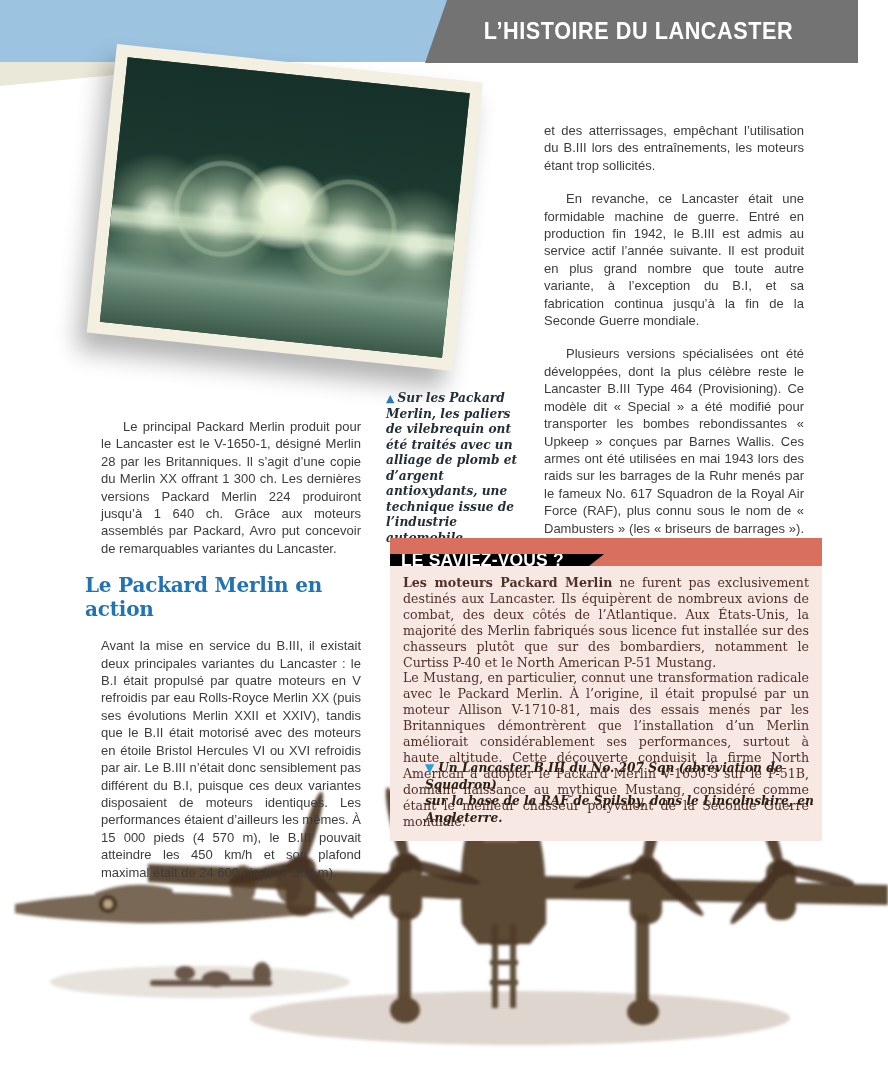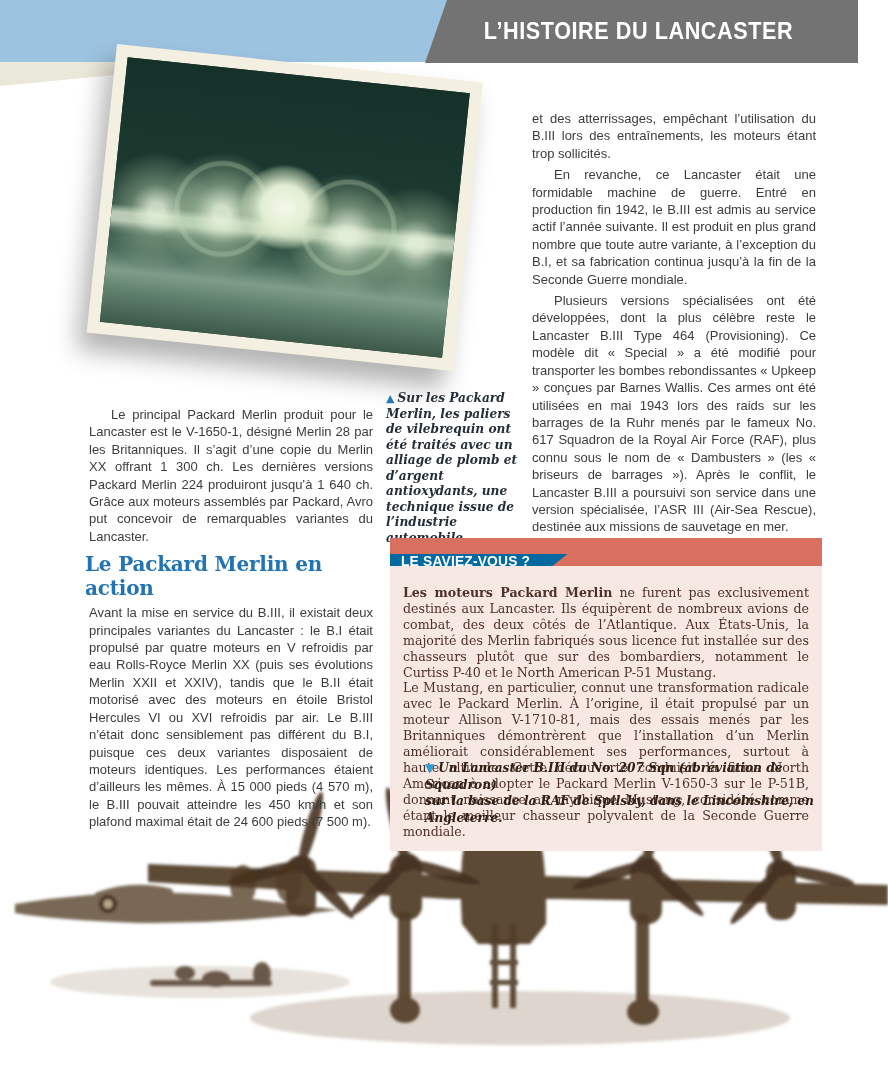--- a/index.html
+++ b/index.html
@@ -29,41 +29,41 @@
           radial-gradient(circle at 32% 55%, rgba(230,242,218,.9) 0 8px, rgba(188,214,178,.5) 30px, rgba(188,214,178,0) 62px),
           radial-gradient(circle at 69% 58%, rgba(230,242,218,.9) 0 8px, rgba(188,214,178,.5) 30px, rgba(188,214,178,0) 62px),
           radial-gradient(circle at 89% 59%, rgba(230,242,218,.85) 0 7px, rgba(188,214,178,.42) 26px, rgba(188,214,178,0) 58px),
           radial-gradient(circle at 32% 53%, rgba(0,0,0,0) 0 42px, rgba(205,225,192,.30) 44px 47px, rgba(0,0,0,0) 49px),
           radial-gradient(circle at 69% 55%, rgba(0,0,0,0) 0 42px, rgba(205,225,192,.30) 44px 47px, rgba(0,0,0,0) 49px),
           linear-gradient(179deg, rgba(0,0,0,0) 54%, rgba(233,243,222,.75) 57% 60%, rgba(233,243,222,.15) 63%, rgba(0,0,0,0) 65%),
           linear-gradient(180deg, #15312a 0%, #1d3b31 48%, #24453a 62%, #486a59 72%, #7e9c8a 80%, #5f7f6d 88%, #3c594a 100%);}
 
   
   .col{position:absolute;color:#3c3c3c;font-size:13px;line-height:17.4px;}
-  .col p{margin:4px;text-align:justify;}
+  .col p{margin:16px;text-align:justify;}
   .col p.indent{text-indent:22px;}
   .col-left{left:85px;top:402px;width:292px;}
   .col-right{left:528px;top:106px;width:292px;}
   .subhead{font-family:"DejaVu Serif",serif;font-weight:700;color:#2173b3;
         font-size:20px;line-height:24px;margin:7px 0 4px;letter-spacing:-.2px;}
 
   
   .caption1{position:absolute;left:386px;top:391px;width:134px;
         font-family:"DejaVu Serif",serif;font-style:italic;font-weight:700;
         font-size:12.2px;line-height:15.5px;color:#232e38;text-align:left;}
   .tri-up{color:#2b7ab8;font-style:normal;font-size:11px;margin-right:3px;}
 
   
   .dyk{position:absolute;left:390px;top:538px;width:432px;}
   .dyk-band{height:28px;background:#d96f5e;display:flex;align-items:stretch;}
-  .dyk-label{background:#0369a1;color:#ffffff;display:flex;align-items:center;
-        padding:0 26px 0 11px;font-weight:800;font-size:15px;letter-spacing:.2px;
+  .dyk-label{background:#000000;color:#ffffff;display:flex;align-items:center;
+        padding:0 26px 0 11px;font-weight:800;font-size:19px;letter-spacing:.2px;
         clip-path:polygon(0 0,100% 0,calc(100% - 15px) 100%,0 100%);white-space:nowrap;margin-top:16px;}
   .dyk-label span{transform:scaleX(.92);transform-origin:left center;display:inline-block;}
-  .dyk-body{background:#f8e8e4;padding:19px 13px 11px;
+  .dyk-body{background:#f8e8e4;padding:9px 13px 11px;
         font-family:"DejaVu Serif",serif;font-size:12.6px;line-height:15.9px;
         color:#4f3029;}
   .dyk-body p{margin:0;text-align:justify;}
   .dyk-bold{font-weight:700;}
 
   
   .caption2{position:absolute;left:425px;top:760px;width:430px;z-index:3;
         font-family:"DejaVu Serif",serif;font-style:italic;font-weight:700;
         font-size:12.2px;line-height:16.5px;color:#2e2014;text-align:left;}
   .tri-down{color:#2ba0d8;font-style:normal;font-size:12px;margin-right:4px;}

